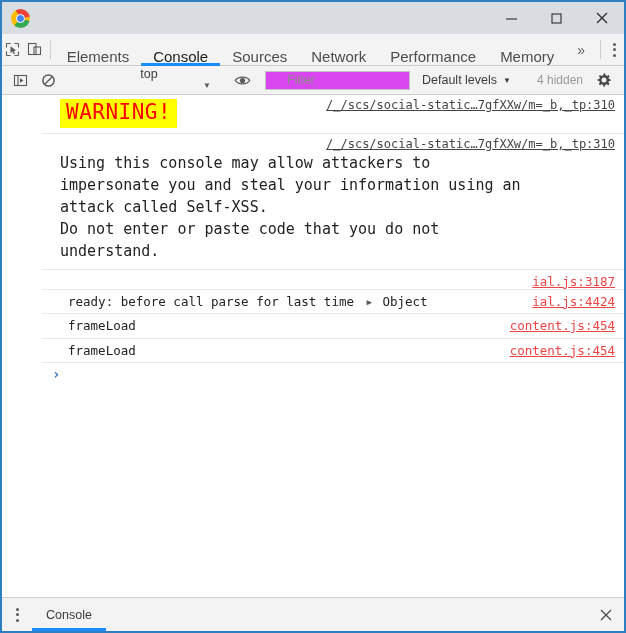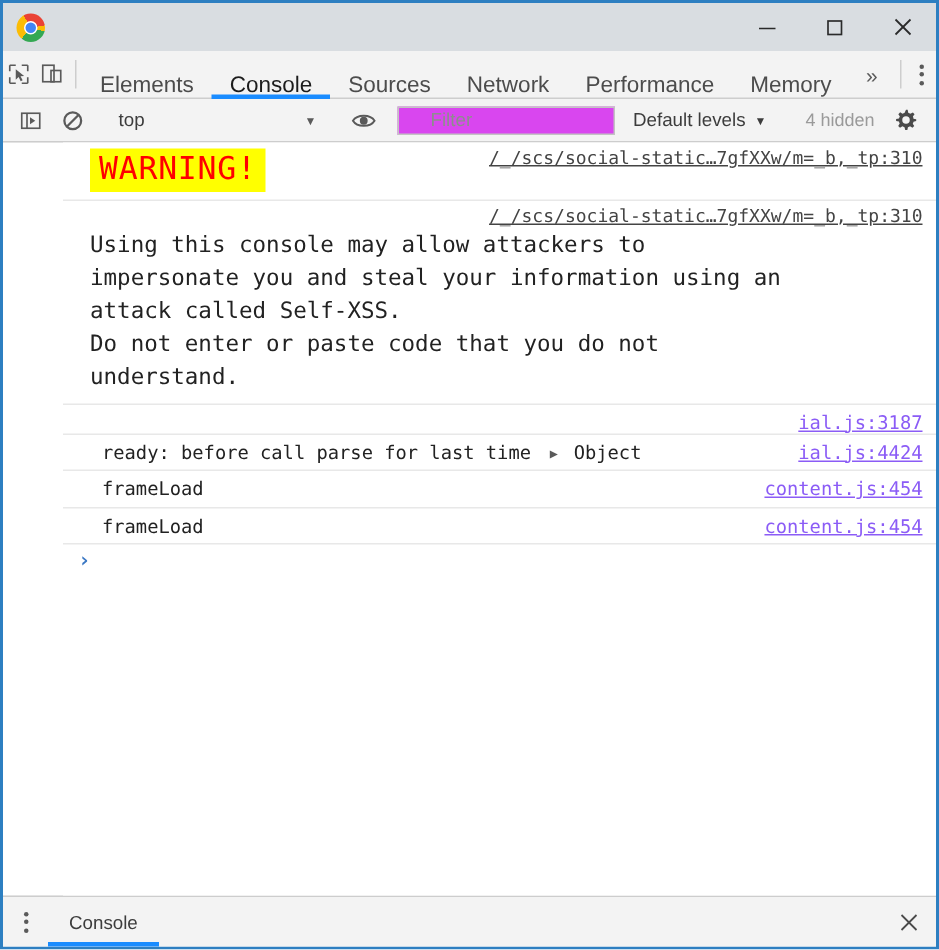--- a/index.html
+++ b/index.html
@@ -167,20 +167,21 @@
   .ctb-icon svg { display: block; }
   .context-select {
     display: flex;
     align-items: center;
     width: 148px;
     height: 27px;
     padding-left: 8px;
     box-sizing: border-box;
     font-size: 12.5px;
     color: #3c3c3c;
+    flex-direction: column;
   }
   .context-select .caret { margin-left: auto; margin-right: 8px; font-size: 8px; color: #5a5a5a; }
   .filter-input {
     width: 145px;
     height: 19px;
     border: 1px solid #c3c3c3;
     background: #d946ef;
     box-sizing: border-box;
     font-size: 12.5px;
     font-family: "Liberation Sans", sans-serif;
@@ -265,21 +266,21 @@
     font-size: 9px;
     margin: 0 3px 0 5px;
     vertical-align: 1px;
   }
   .log-src {
     position: absolute;
     right: 9px;
     top: 4px;
     font-family: "DejaVu Sans Mono", "Liberation Mono", monospace;
     font-size: 12.5px;
-    color: #8b5cf6;
+    color: #ef4444;
     text-decoration: underline;
     white-space: nowrap;
   }
   .prompt-row {
     padding: 4px 8px 4px 10px;
     display: flex;
     align-items: flex-start;
   }
   .prompt-caret {
     color: #3b78c4;

